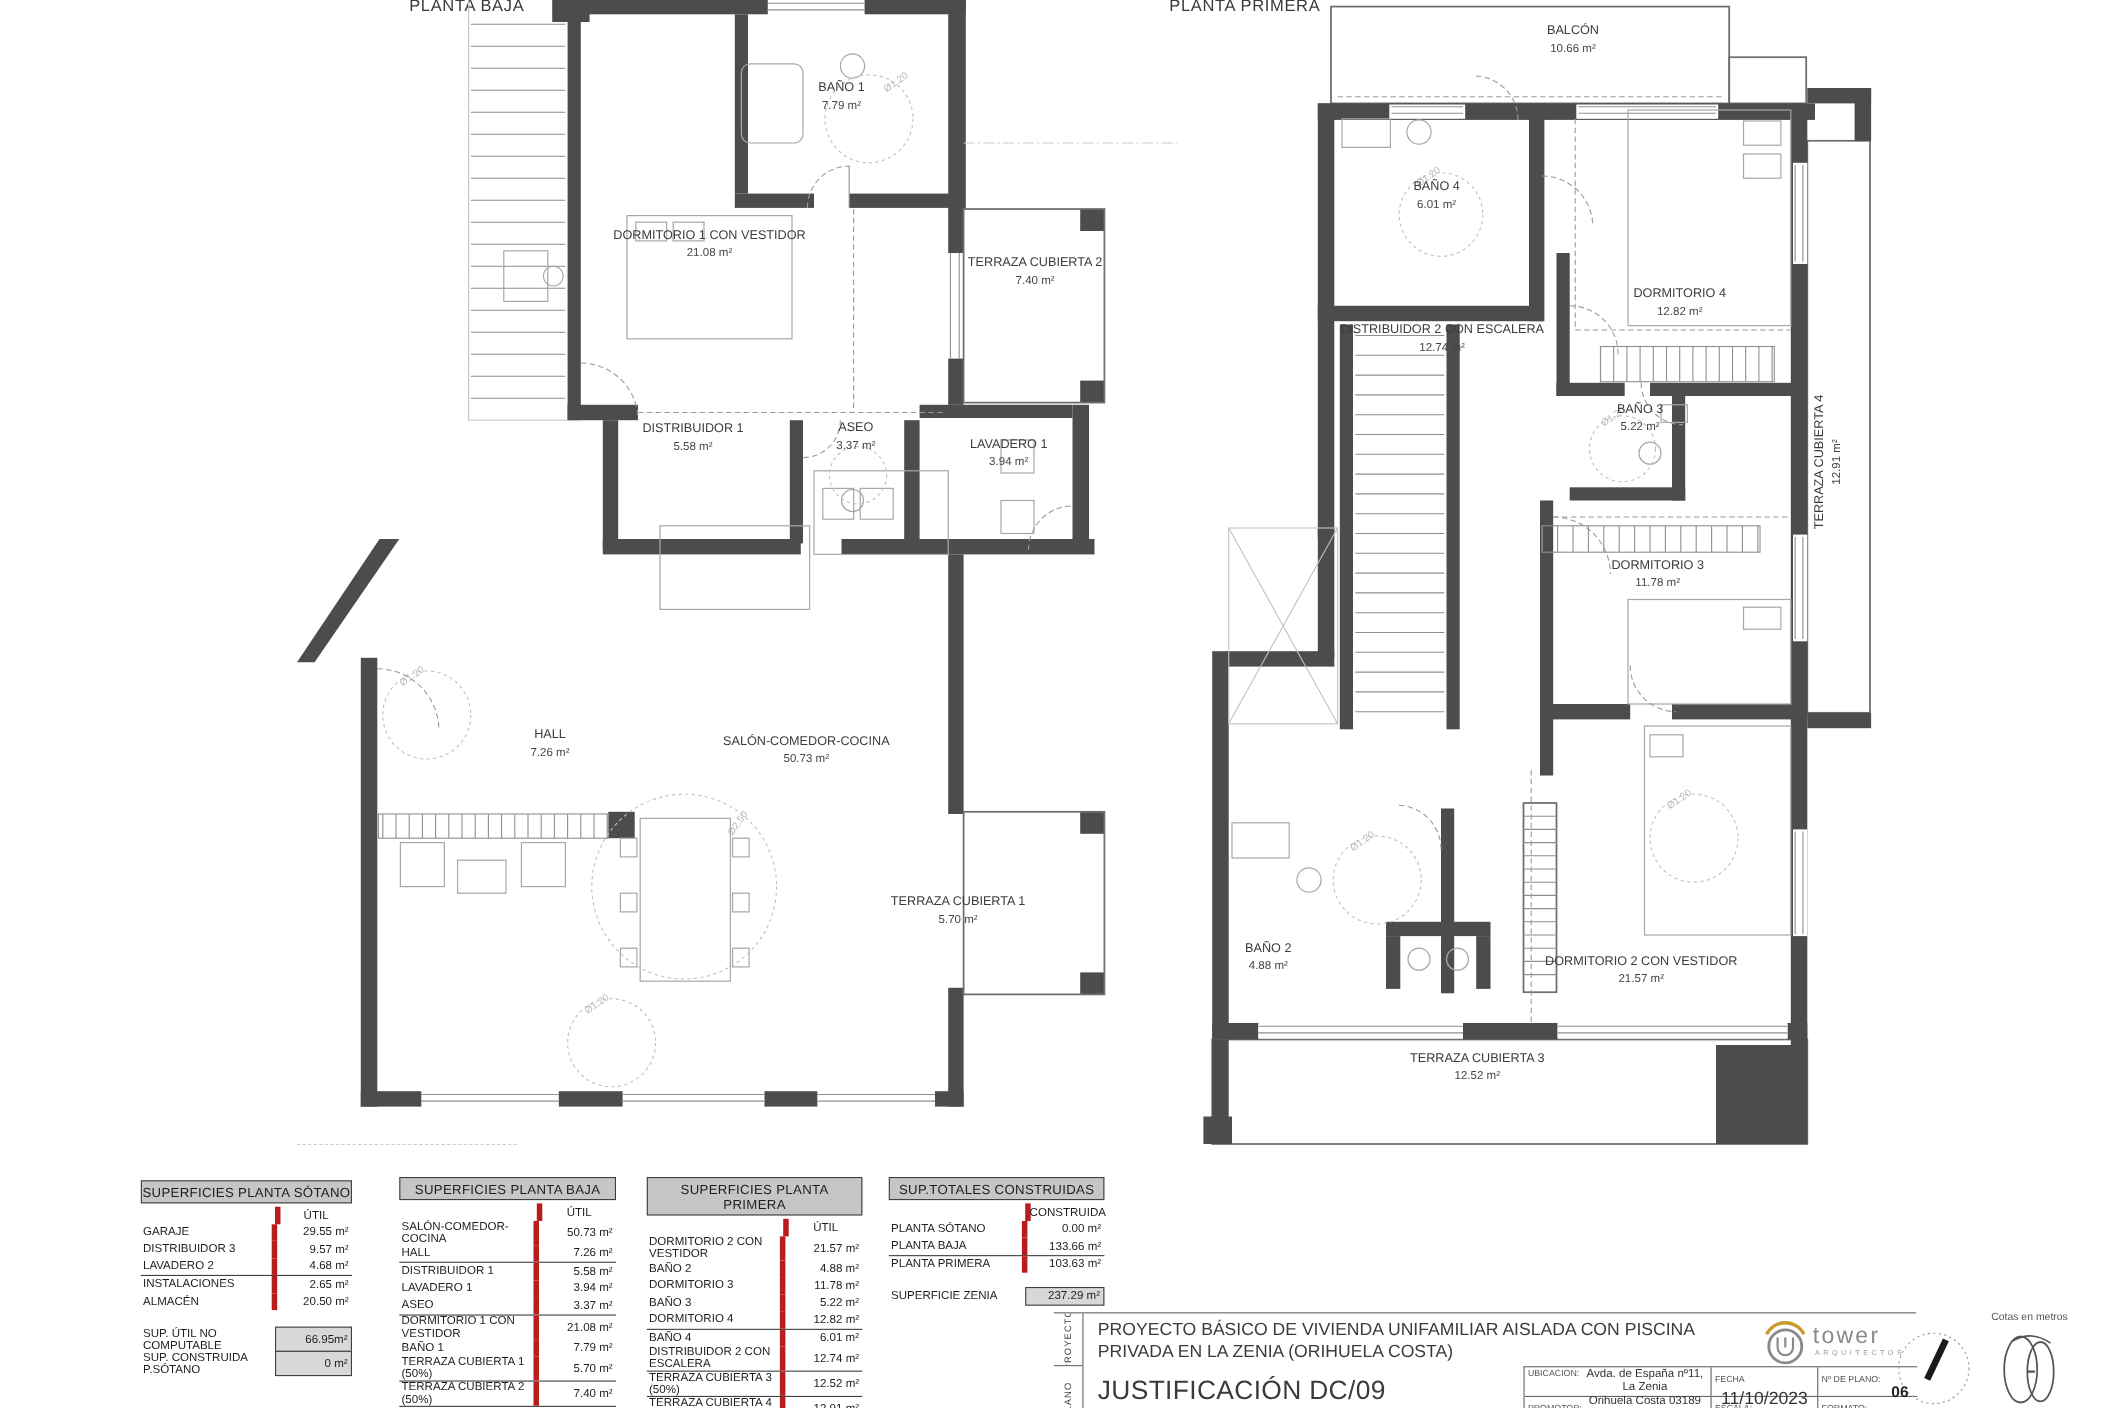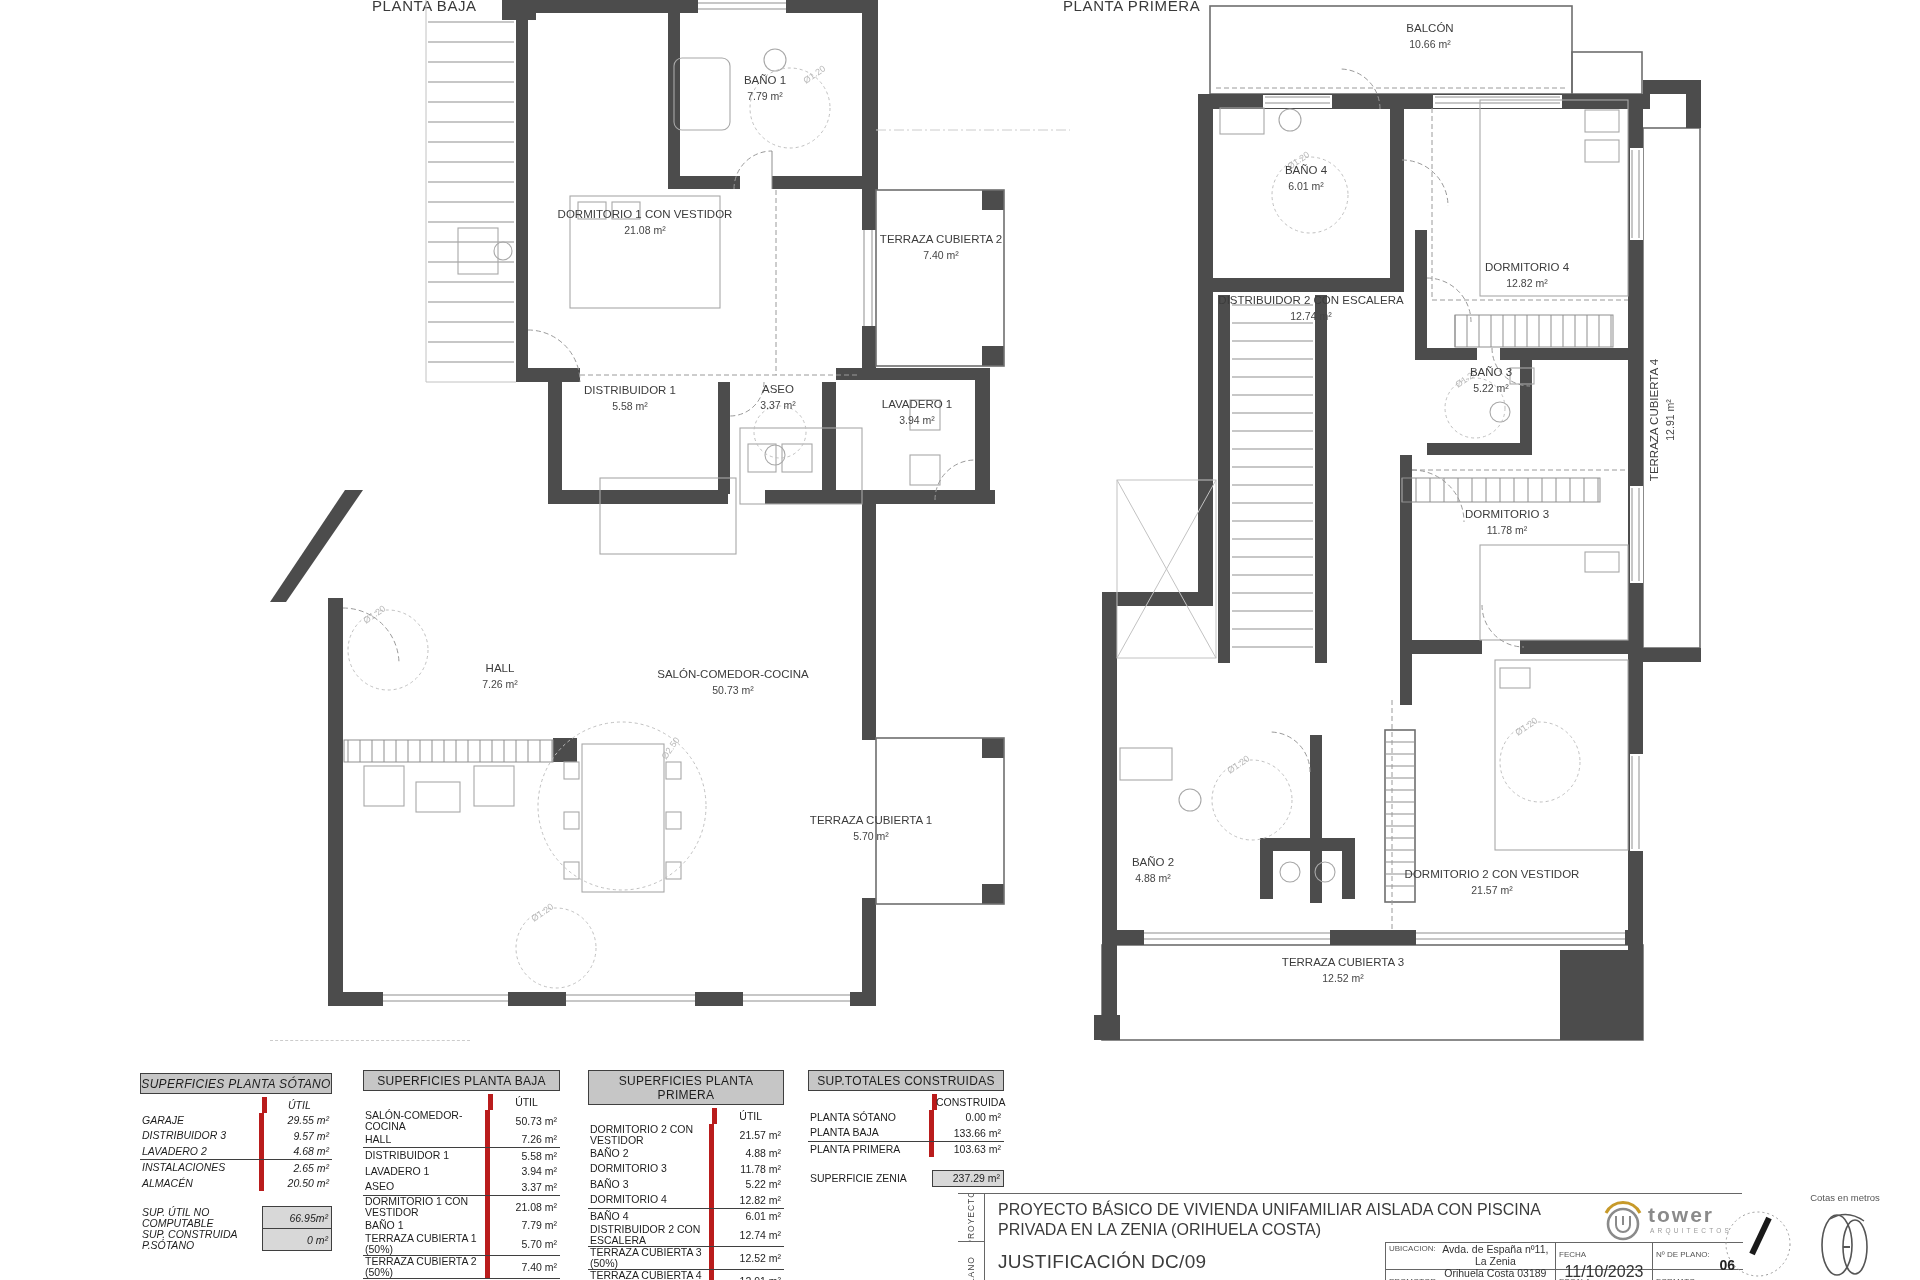--- a/index.html
+++ b/index.html
@@ -34,29 +34,29 @@
   .trow.sep{border-bottom:1px solid #3f3f3f;}
   .tspacer{height:14px;}
   .trow.tot .val{background:#d8d8d8;border:1px solid #3f3f3f;margin-top:-1px;}
   
   .titleblock{position:absolute;left:958px;top:1193px;width:784px;height:110px;border-top:1px solid #666;}
   .tb-strip{position:absolute;left:0;top:0;width:26px;height:110px;border-right:1px solid #666;}
   .tb-strip .cell{position:relative;border-bottom:1px solid #666;overflow:hidden;}
   .tb-rot{position:absolute;left:50%;top:50%;transform:translate(-50%,-50%) rotate(-90deg);
           font-size:8.5px;letter-spacing:1px;color:#444;white-space:nowrap;}
   .tb-proyecto{position:absolute;left:40px;top:6px;width:580px;font-size:16px;line-height:1.25;color:#3b3b3b;}
-  .tb-plano{position:absolute;left:40px;top:57px;font-size:19px;color:#3b3b3b;letter-spacing:.3px;text-align:center;}
+  .tb-plano{position:absolute;left:40px;top:57px;font-size:24px;color:#3b3b3b;letter-spacing:.3px;text-align:center;}
   .tb-grid{position:absolute;left:427px;top:48px;width:357px;height:62px;border-top:1px solid #666;border-left:1px solid #666;}
   .tb-cell{position:absolute;border-right:1px solid #666;border-bottom:1px solid #666;box-sizing:border-box;}
   .tb-lab{font-size:8px;color:#555;padding:1px 0 0 3px;}
   .tb-ubi-val{font-size:10.5px;color:#333;text-align:center;line-height:1.15;}
   .tb-fecha-val{font-size:16px;color:#333;text-align:center;margin-top:2px;}
   .tb-num-val{font-size:14px;font-weight:bold;color:#222;text-align:right;padding-right:8px;margin-top:-4px;}
   .logo{position:absolute;left:642px;top:3px;width:142px;height:44px;}
-  .logo .lname{position:absolute;left:48px;top:6px;font-size:21px;font-weight:bold;color:#8a8a8a;letter-spacing:2px;}
+  .logo .lname{position:absolute;left:48px;top:6px;font-size:21px;font-weight:normal;color:#8a8a8a;letter-spacing:2px;}
   .logo .lsub{position:absolute;left:50px;top:30px;font-size:6.5px;color:#9a9a9a;letter-spacing:3.2px;}
   .cotas-note{position:absolute;left:1845px;top:1192px;transform:translateX(-50%);font-size:9.5px;color:#555;white-space:nowrap;}
   .ground-line{position:absolute;left:270px;top:1040px;width:200px;border-top:1px dashed #ccc;}
 </style>
 </head>
 <body>
 
 <div class="stage">
 
   <div class="plan-title" style="left:372px;top:-3px;">PLANTA BAJA</div>
@@ -286,21 +286,21 @@
       <div class="room-label" style="left: 1507px; top: 522px;"><span>DORMITORIO 3</span><span class="area">11.78 m²</span></div>
       <div class="room-label vert" style="left: 1662px; top: 420px;"><span>TERRAZA CUBIERTA 4</span><span class="area">12.91 m²</span></div>
       <div class="room-label" style="left: 1153px; top: 870px;"><span>BAÑO 2</span><span class="area">4.88 m²</span></div>
       <div class="room-label" style="left: 1492px; top: 882px;"><span>DORMITORIO 2 CON VESTIDOR</span><span class="area">21.57 m²</span></div>
       <div class="room-label" style="left: 1343px; top: 970px;"><span>TERRAZA CUBIERTA 3</span><span class="area">12.52 m²</span></div>
     </div>
 
   <div class="ground-line"></div>
 
   <div id="tables-layer">
-      <div class="sheet-table" style="left: 140px; top: 1073px; width: 192px; font-style: italic;">
+      <div class="sheet-table" style="left: 128px; top: 1073px; width: 192px;">
         <div class="tt">SUPERFICIES PLANTA SÓTANO</div>
         <div class="trow hdr">
           <div class="lbl"></div>
           <div class="val">ÚTIL</div>
         </div>
         <div class="trow">
           <div class="lbl">GARAJE</div>
           <div class="val">29.55 m²</div>
         </div>
         <div class="trow">

